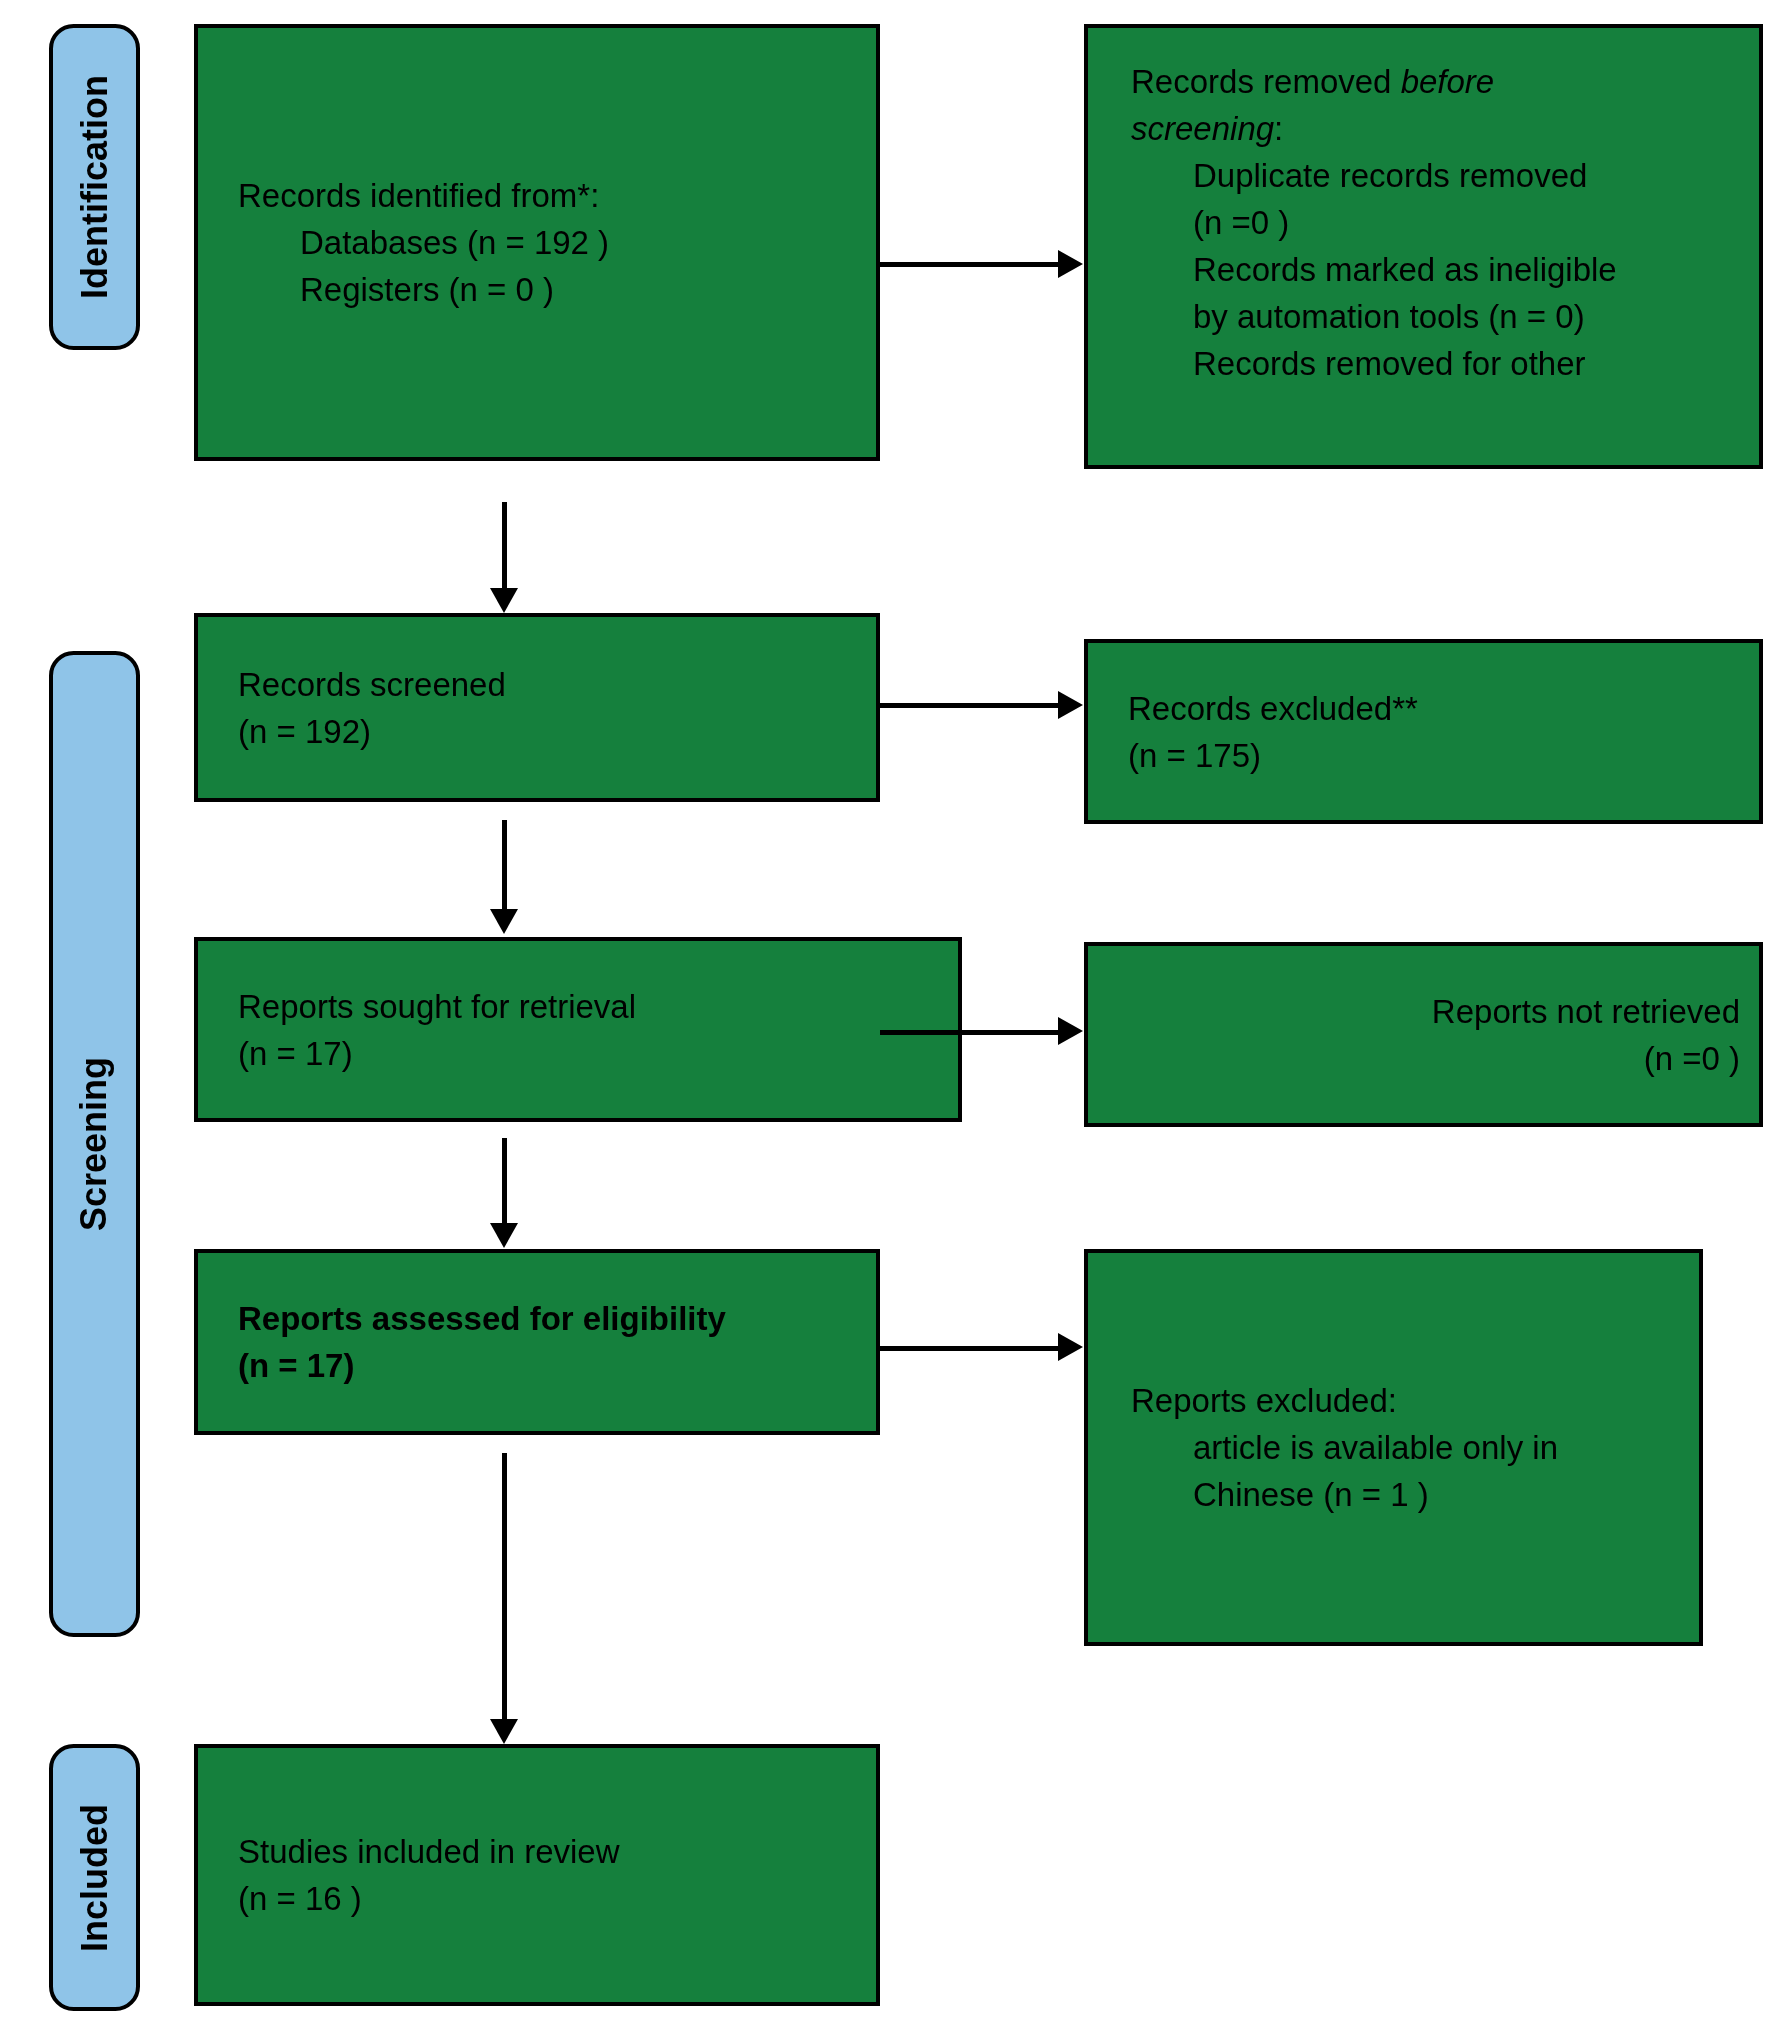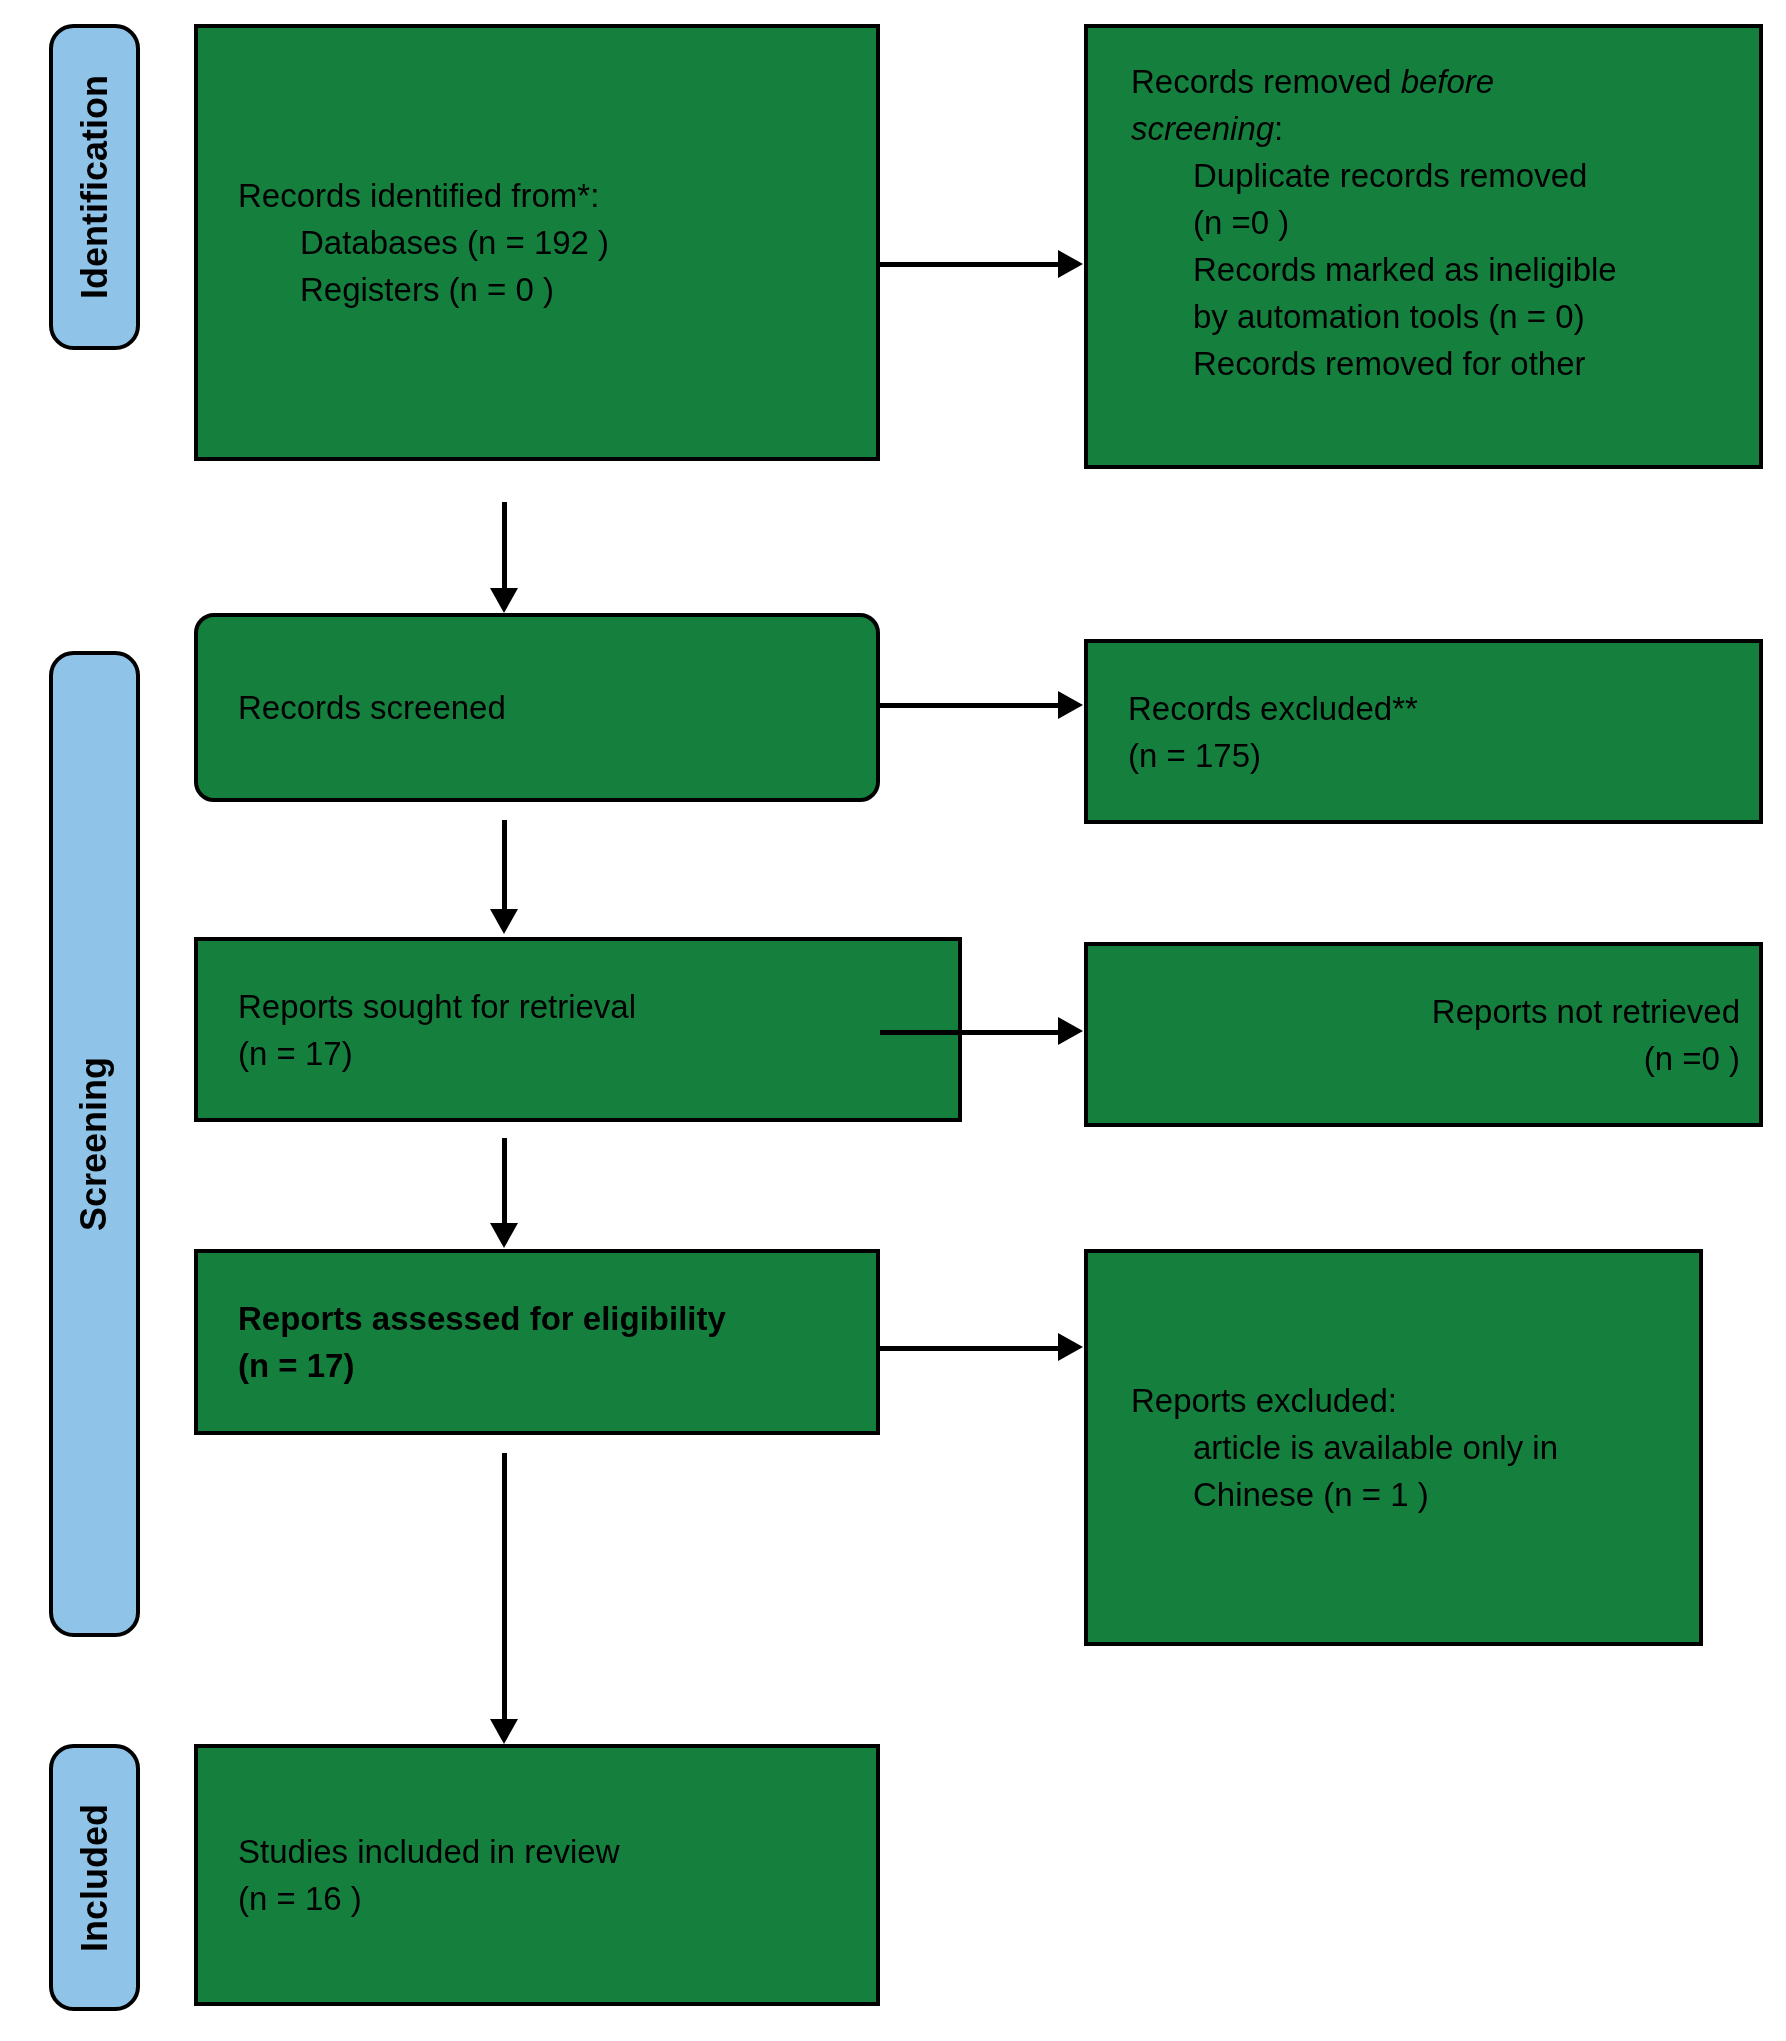--- a/index.html
+++ b/index.html
@@ -34,21 +34,21 @@
     border-left:25.6px solid #000000;}
   .italic{font-style:italic;}
 
   
   #stage-identification{left:49px;top:24px;width:91px;height:326px;}
   #stage-screening{left:49px;top:651px;width:91px;height:986px;}
   #stage-included{left:49px;top:1744px;width:91px;height:267px;}
 
   
   #box-identified{left:194px;top:24px;width:686px;height:437px;}
-  #box-screened{left:194px;top:613px;width:686px;height:189px;border-radius:20px;}
+  #box-screened{left:194px;top:613px;width:686px;height:189px;}
   #box-sought{left:194px;top:937px;width:768px;height:185px;}
   #box-assessed{left:194px;top:1249px;width:686px;height:186px;font-weight:bold;}
   #box-included-review{left:194px;top:1744px;width:686px;height:262px;}
 
   
   #box-removed{left:1084px;top:24px;width:679px;height:445px;padding-left:43px;}
   #box-records-excluded{left:1084px;top:615px;width:679px;height:185px;margin-top:24px;}
   #box-not-retrieved{left:1084px;top:942px;width:679px;height:185px;text-align:right;}
   #box-reports-excluded{left:1084px;top:1249px;width:619px;height:397px;padding-left:43px;}
 
@@ -88,20 +88,21 @@
   </div>
 
   <div class="box" id="box-identified">
     <div>Records identified from*:</div>
     <div class="indent">Databases (n = 192 )</div>
     <div class="indent">Registers (n = 0 )</div>
   </div>
 
   <div class="box" id="box-screened">
     <div>Records screened</div>
+    <div>(n = 192)</div>
   </div>
 
   <div class="box" id="box-sought">
     <div>Reports sought for retrieval</div>
     <div>(n = 17)</div>
   </div>
 
   <div class="box" id="box-assessed">
     <div>Reports assessed for eligibility</div>
     <div>(n = 17)</div>

